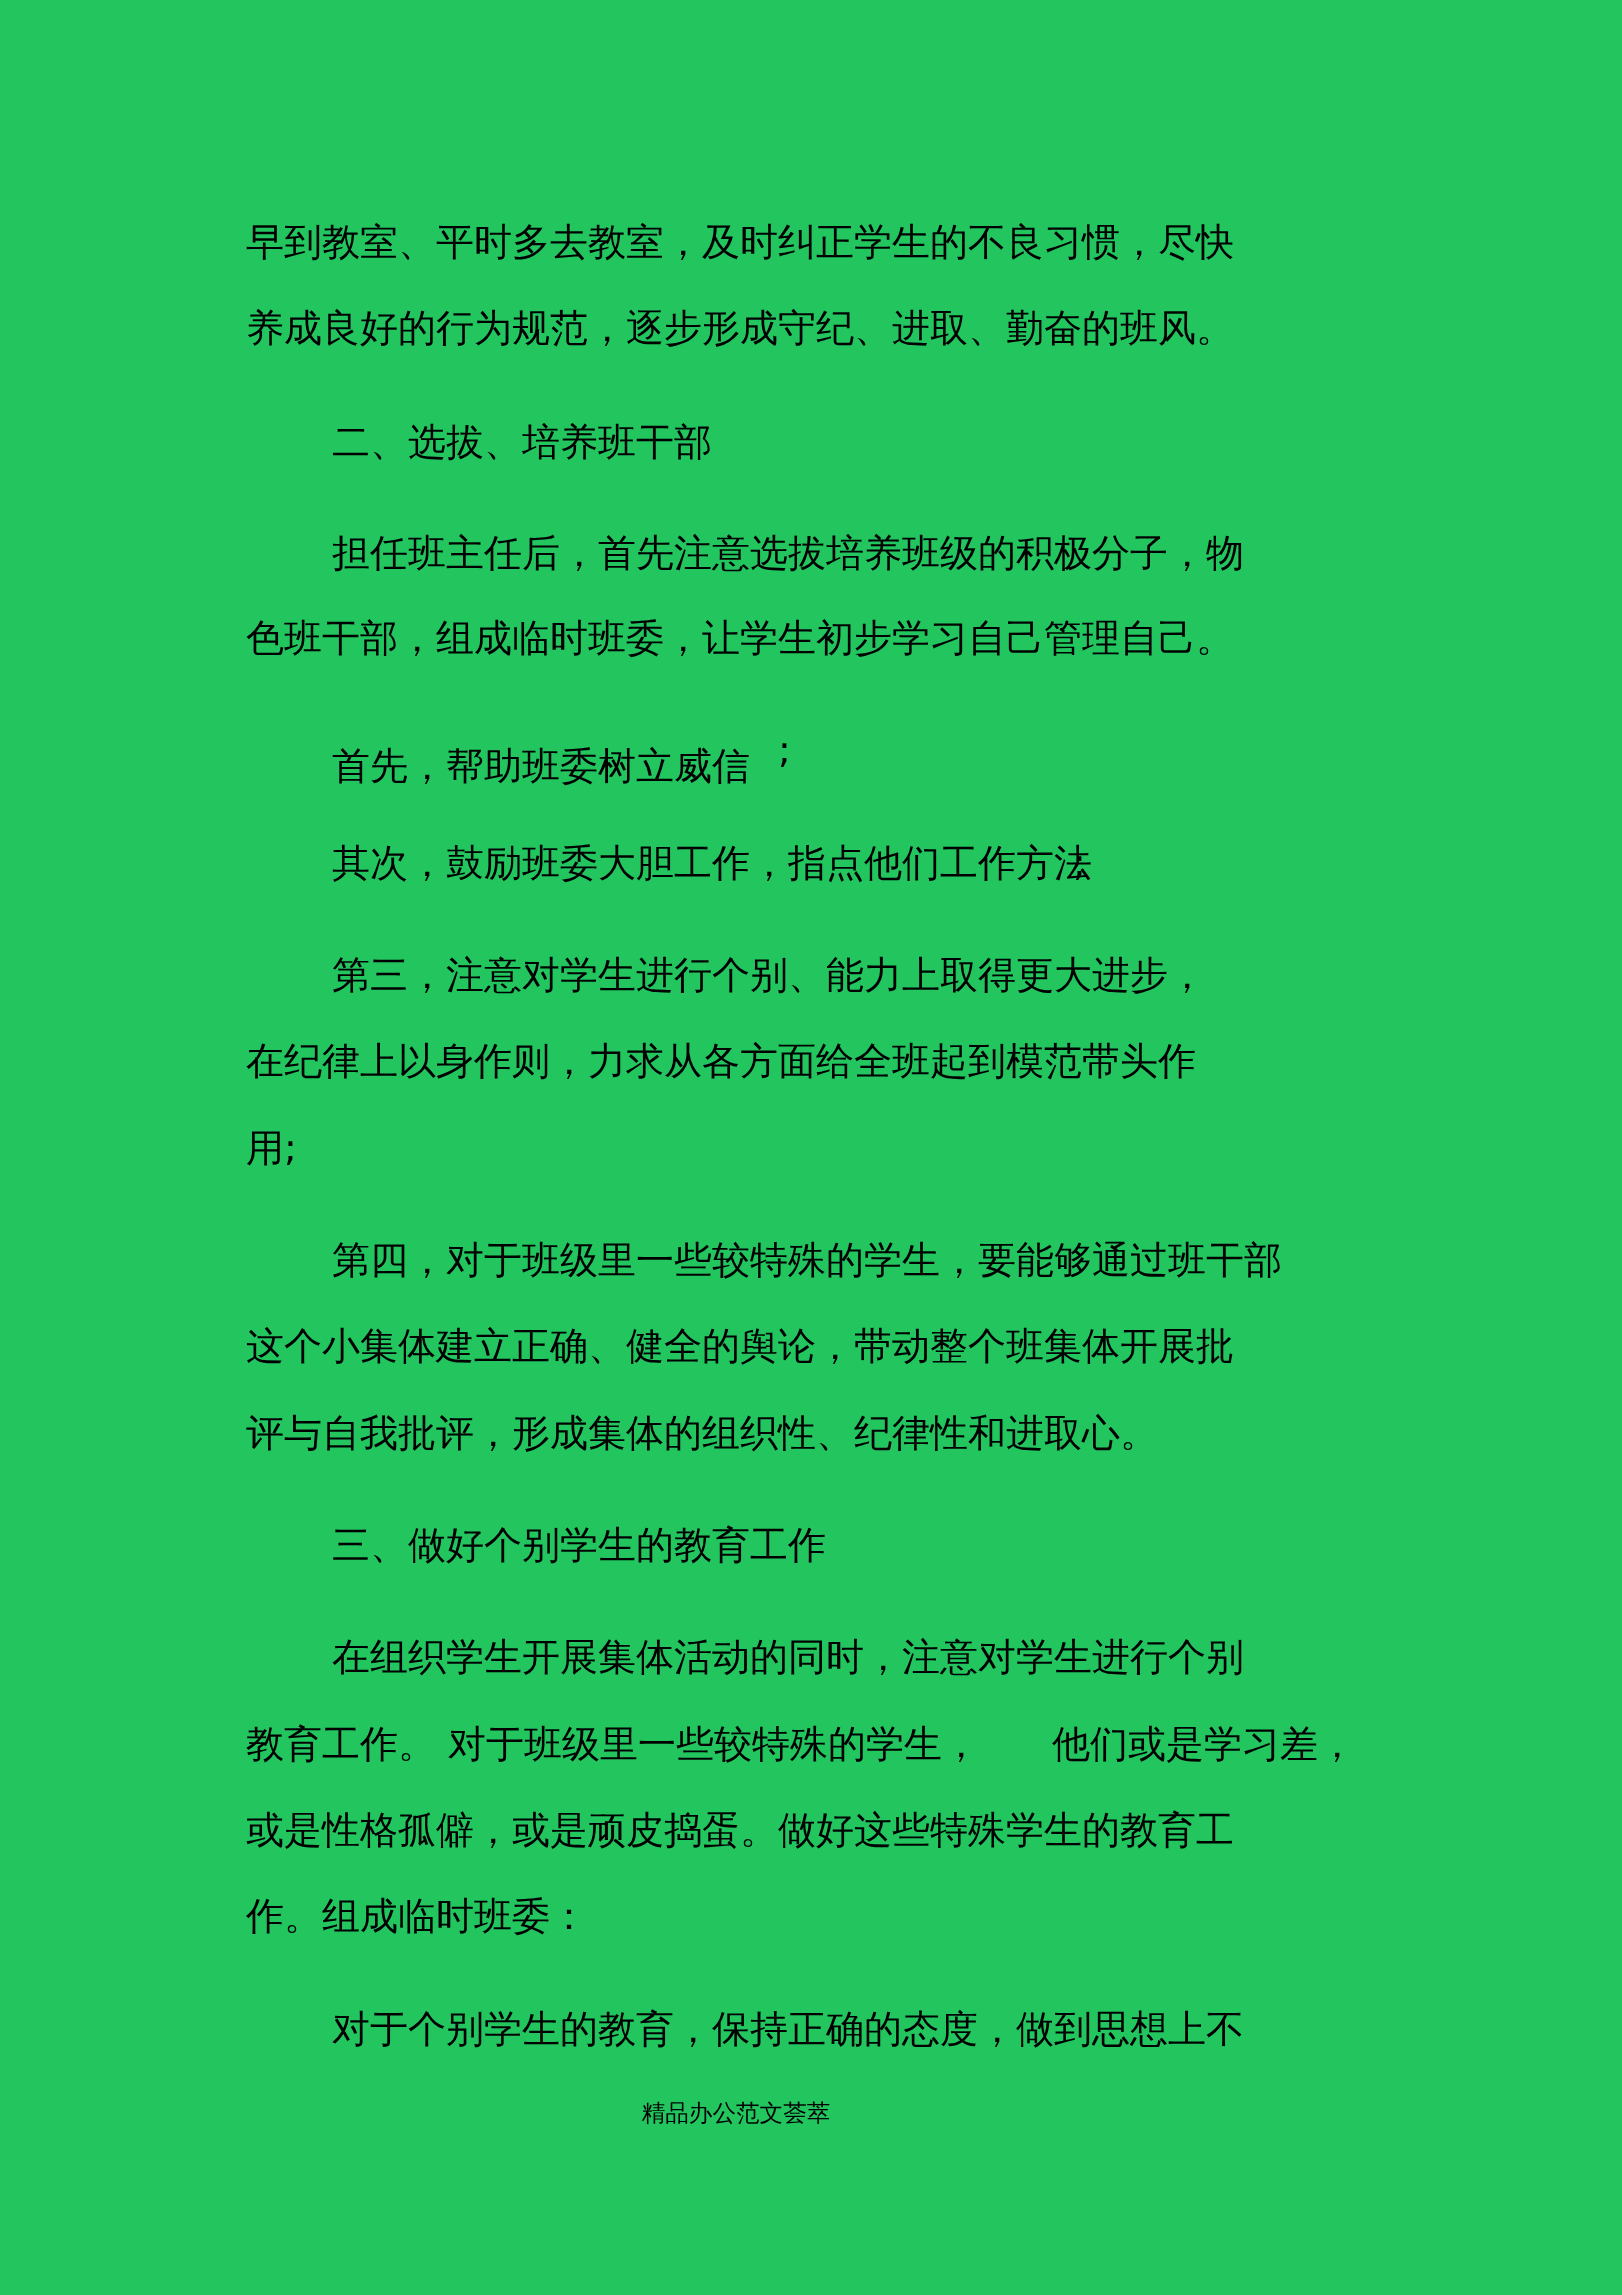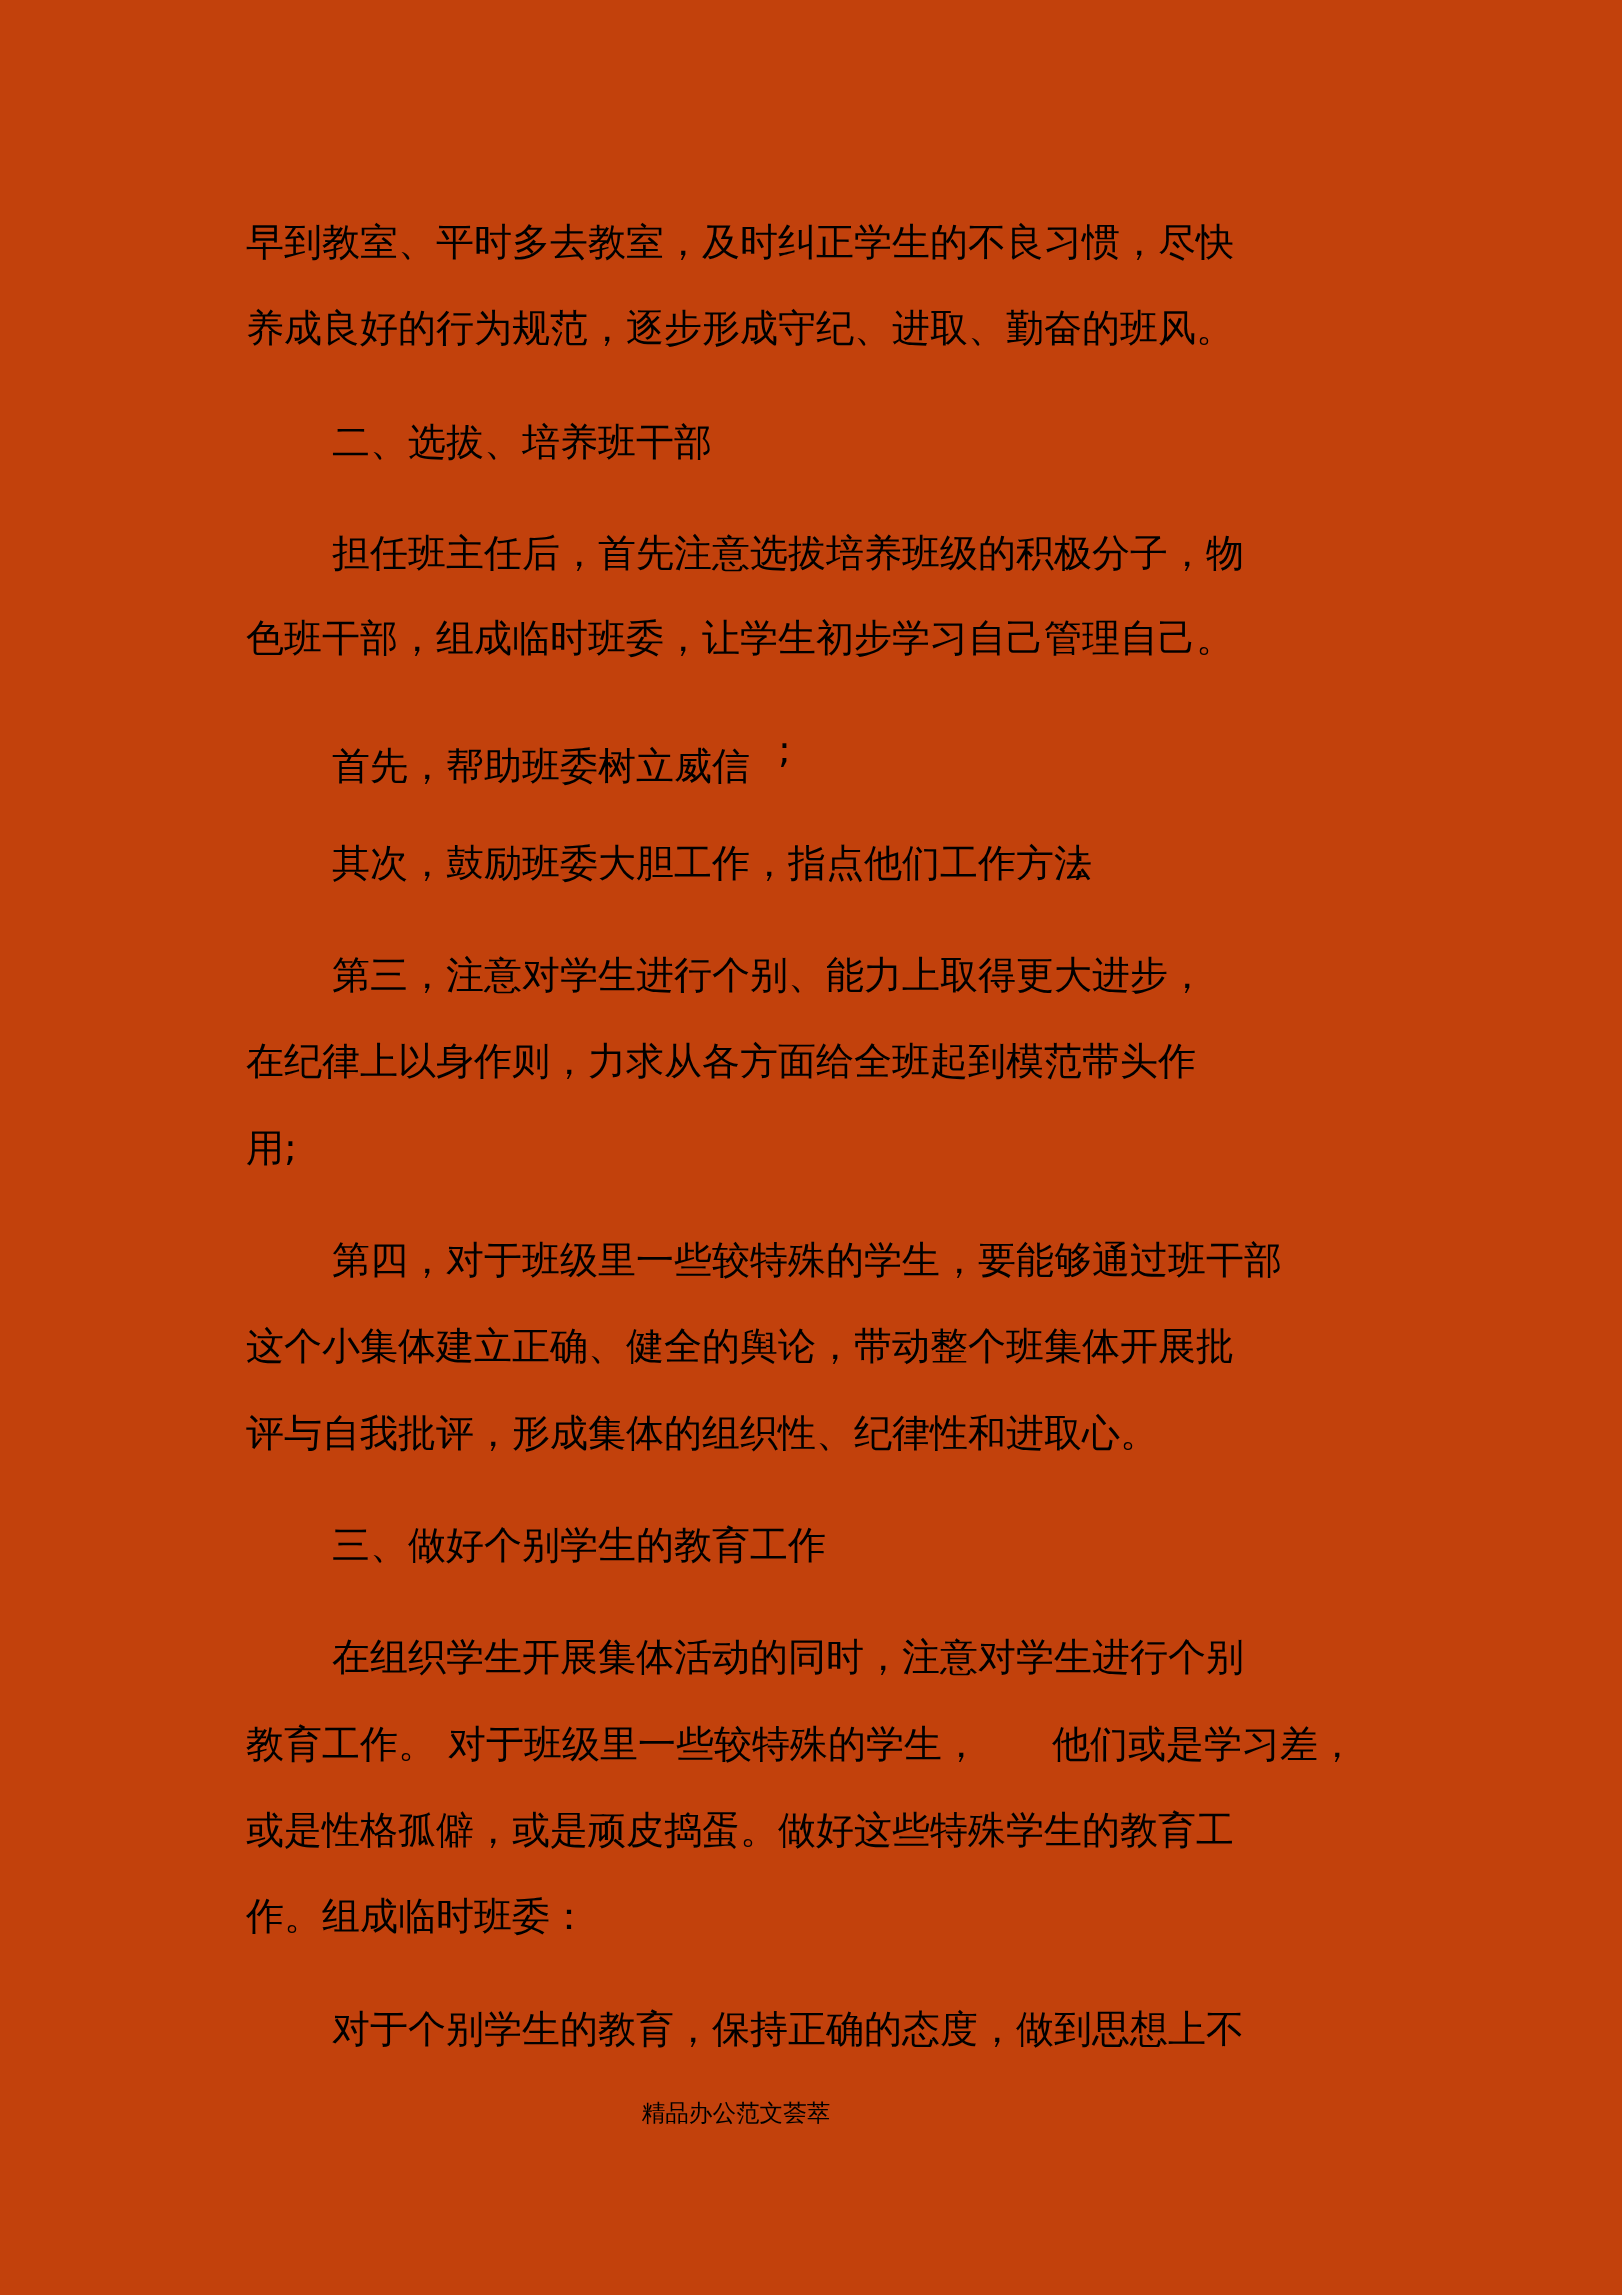--- a/index.html
+++ b/index.html
@@ -1,17 +1,17 @@
 <!DOCTYPE html>
 <html style="font-size:13px"><head>
 <meta charset="utf-8">
 <style>
   html, body { margin: 0; padding: 0; background: #ffffff; }
   body { width: 1622px; height: 2295px; position: relative; overflow: hidden; }
-  .page { position: absolute; left: 0; top: 0; width: 1622px; height: 2295px; background: #c2410c; }
+  .page { position: absolute; left: 0; top: 0; width: 1622px; height: 2295px; background: #22c55e; }
   .line {
     position: absolute;
     white-space: pre;
     font-family: "DejaVu Sans", "Liberation Sans", sans-serif;
     font-size: 38px;
     line-height: 46px;
     color: #000000;
   }
   .seg { position: absolute; top: 0; white-space: pre; }
   .footer {

